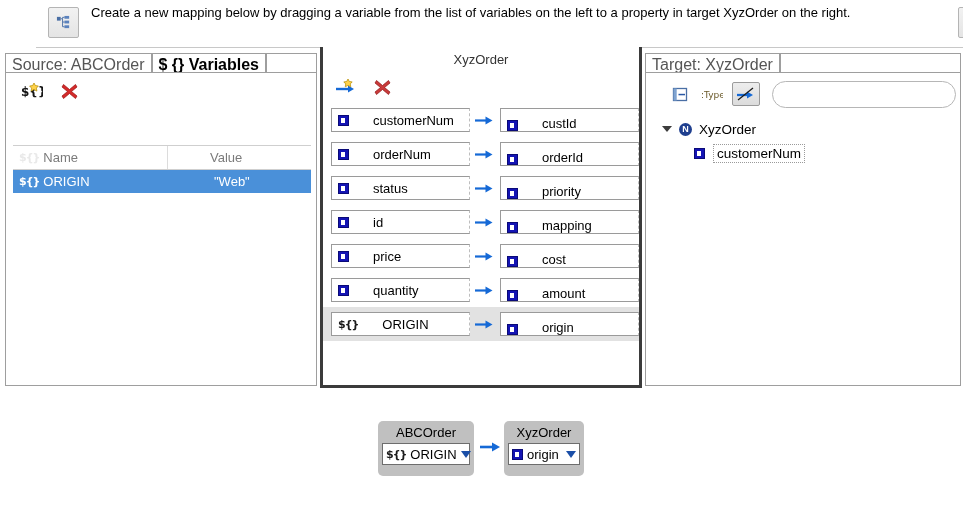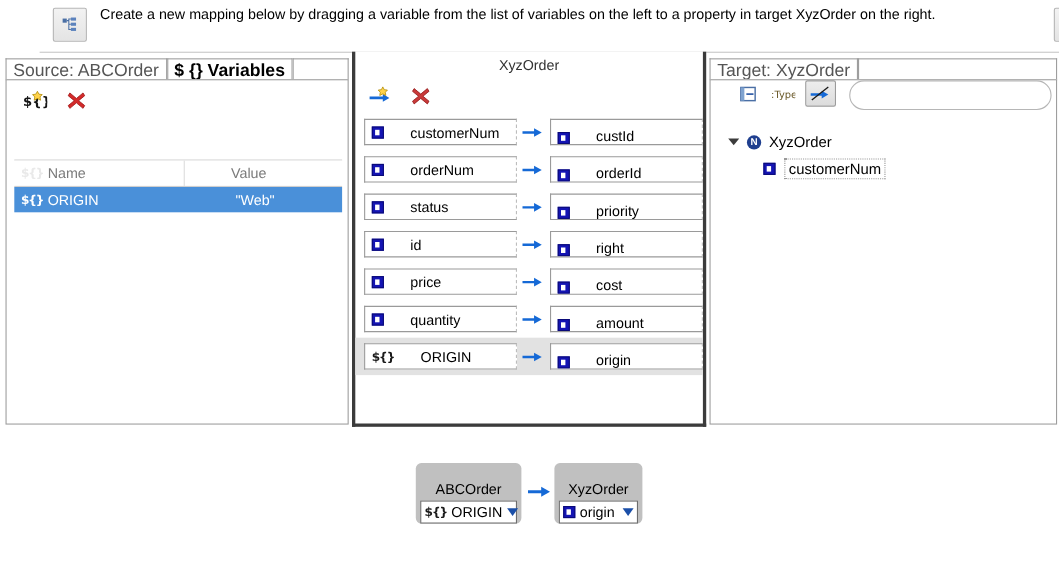--- a/index.html
+++ b/index.html
@@ -208,20 +208,21 @@
   }
   #target-body {
     left: 0; top: 20px;
     width: 316px; height: 314px;
   }
   #tgt-toolbar {
     position: absolute;
     left: 0; top: 0;
     width: 100%; height: 42px;
     display: flex;
+    align-items: center;
   }
   .tgt-tb-icon {
     width: 24px; height: 24px;
     display: flex; align-items: center; justify-content: center;
   }
   #tgt-collapse { margin-left: 22px; }
   #tgt-type { margin-left: 8px; }
   #tgt-toggle {
     margin-left: 8px;
     width: 28px; height: 24px;
@@ -284,21 +285,21 @@
     position: absolute;
     background: #c0c0c0;
     border-radius: 5px;
     display: flex;
     flex-direction: column;
     align-items: center;
     box-sizing: border-box;
   }
   #diag-left { left: 378px; top: 29px; width: 96px; height: 55px; }
   #diag-right { left: 504px; top: 29px; width: 80px; height: 55px; }
-  .diag-title { font-size: 13px; color: #000; margin-top: 16px; }
+  .diag-title { font-size: 13px; color: #000; margin-top: 4px; }
   .diag-combo {
     margin-top: 3px;
     height: 22px;
     background: #ffffff;
     border: 1px solid #6d6d6d;
     box-sizing: border-box;
     display: flex;
     align-items: center;
     padding: 0 1px 0 3px;
     gap: 4px;
@@ -506,21 +507,21 @@
             <span>id</span>
           </div>
           <div class="map-arrow">
             <svg width="22" height="13" viewBox="0 0 22 13">
               <path d="M1 6.5 H13" stroke="#1569d6" stroke-width="2.2" fill="none"></path>
               <path d="M11.5 2.6 L18.5 6.5 L11.5 10.4 Z" fill="#1569d6"></path>
             </svg>
           </div>
           <div class="map-field map-tgt">
             <span class="icon-prop"></span>
-            <span>right</span>
+            <span>mapping</span>
           </div>
         </div>
         <div class="map-row">
           <div class="map-field map-src">
             <span class="icon-prop"></span>
             <span>price</span>
           </div>
           <div class="map-arrow">
             <svg width="22" height="13" viewBox="0 0 22 13">
               <path d="M1 6.5 H13" stroke="#1569d6" stroke-width="2.2" fill="none"></path>

